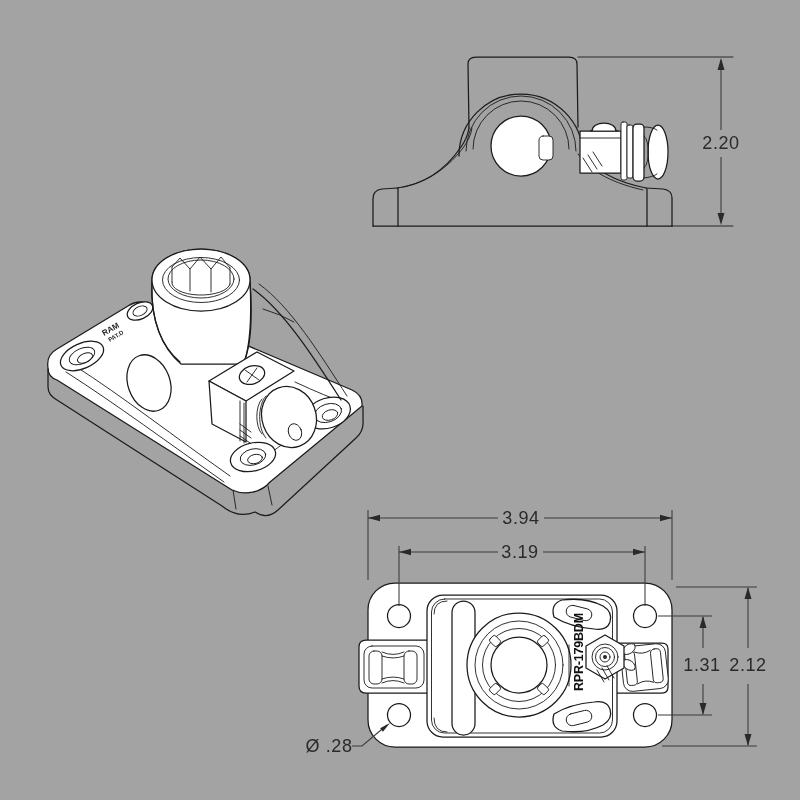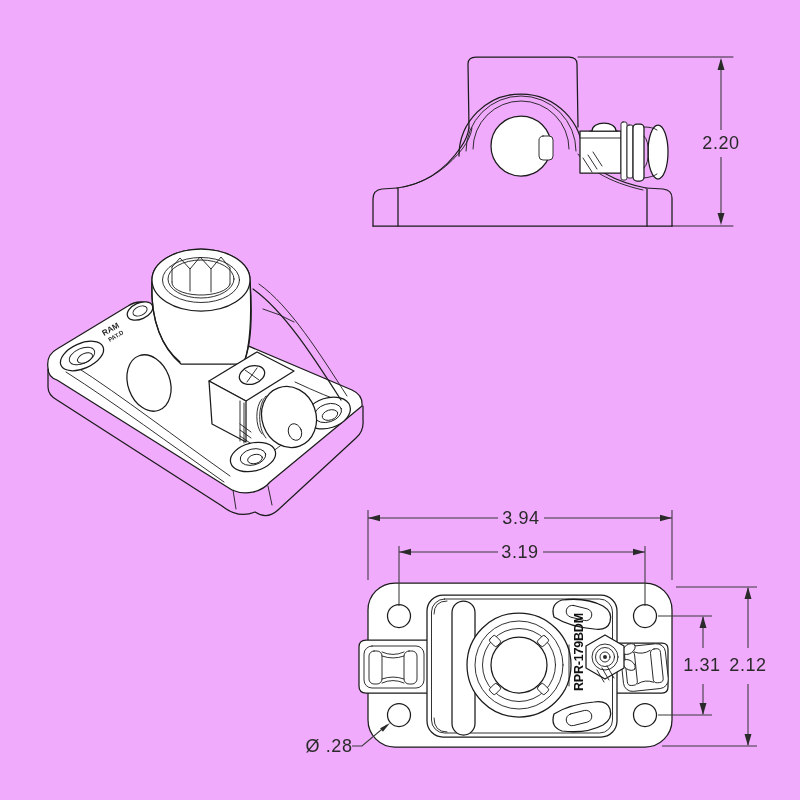--- a/index.html
+++ b/index.html
@@ -1,16 +1,16 @@
 <!DOCTYPE html>
 <html><head>
 <meta charset="utf-8">
 <style>
   html,body{margin:0;padding:0;background:#ffffff;}
-  #stage{position:relative;width:800px;height:800px;background:#f0abfc;overflow:hidden;
+  #stage{position:relative;width:800px;height:800px;background:#a3a3a3;overflow:hidden;
          font-family:"Liberation Sans",sans-serif;}
   .geo{fill:none;stroke:#1b1b1b;stroke-width:1.25;stroke-linecap:round;stroke-linejoin:round;}
   .geof{fill:#ffffff;stroke:#1b1b1b;stroke-width:1.25;stroke-linecap:round;stroke-linejoin:round;}
   .thin{stroke-width:0.9;}
   .dim{fill:none;stroke:#3a3a3a;stroke-width:1.05;}
   .arrow{fill:#2a2a2a;stroke:none;}
   .dim-text{fill:#2a2a2a;font-family:"Liberation Sans",sans-serif;font-size:18px;letter-spacing:0.6px;}
   .pn-text{fill:#111;font-family:"Liberation Sans",sans-serif;font-size:12.5px;font-weight:bold;letter-spacing:-0.2px;}
   .engrave{fill:#222;font-family:"Liberation Sans",sans-serif;font-weight:bold;}
 </style>

